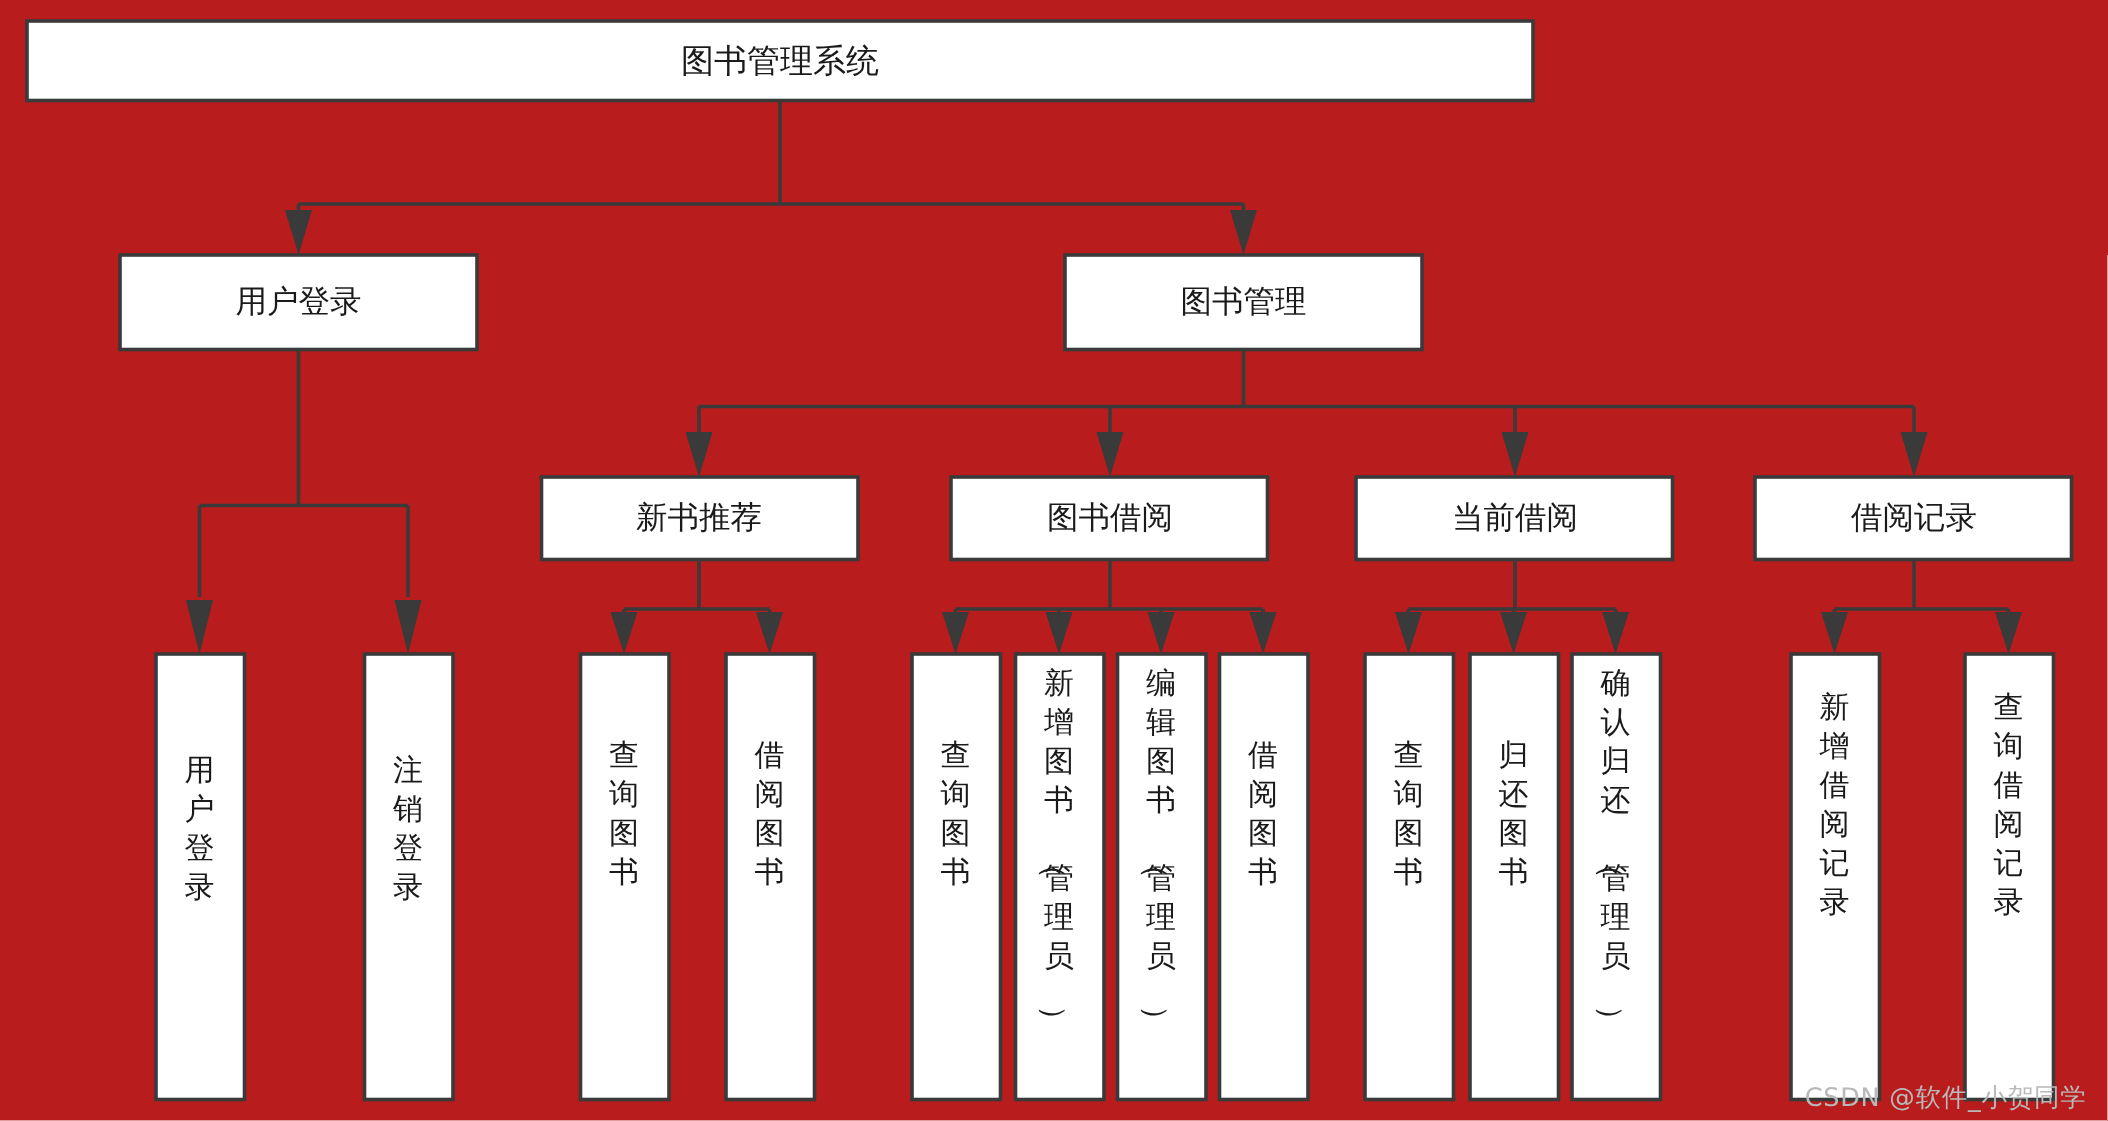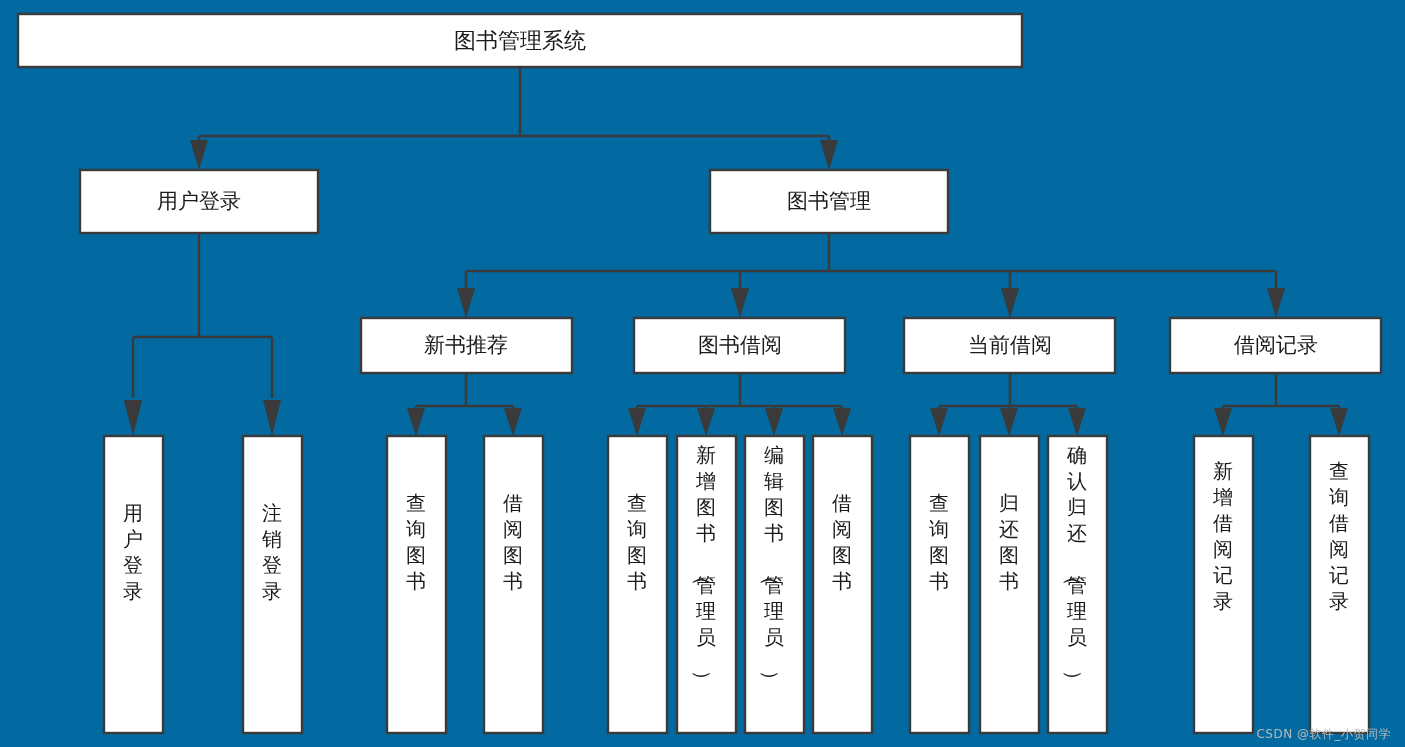--- a/index.html
+++ b/index.html
@@ -7,21 +7,21 @@
     padding: 0;
     background: #ffffff;
   }
   body {
     font-family: "DejaVu Sans", "Liberation Sans", sans-serif;
   }
   #diagram-root {
     position: relative;
     width: 1405px;
     height: 747px;
-    background: #0369a1;
+    background: #b91c1c;
     overflow: hidden;
     text-decoration: underline;
   }
   svg#tree-svg {
     position: absolute;
     left: 0;
     top: 0;
     width: 1405px;
     height: 747px;
   }
@@ -52,21 +52,21 @@
     fill: #1a1a1a;
     font-family: "DejaVu Sans", "Liberation Sans", sans-serif;
     font-size: 20px;
     text-anchor: middle;
   }
   .watermark {
     position: absolute;
     right: 14px;
     bottom: 4px;
     font-family: "DejaVu Sans", "Liberation Sans", sans-serif;
-    font-size: 12px;
+    font-size: 17px;
     color: #b9b9b9;
     white-space: nowrap;
     letter-spacing: 0.5px;
   }
 </style>
 </head>
 <body>
 
 <div id="diagram-root">
 

